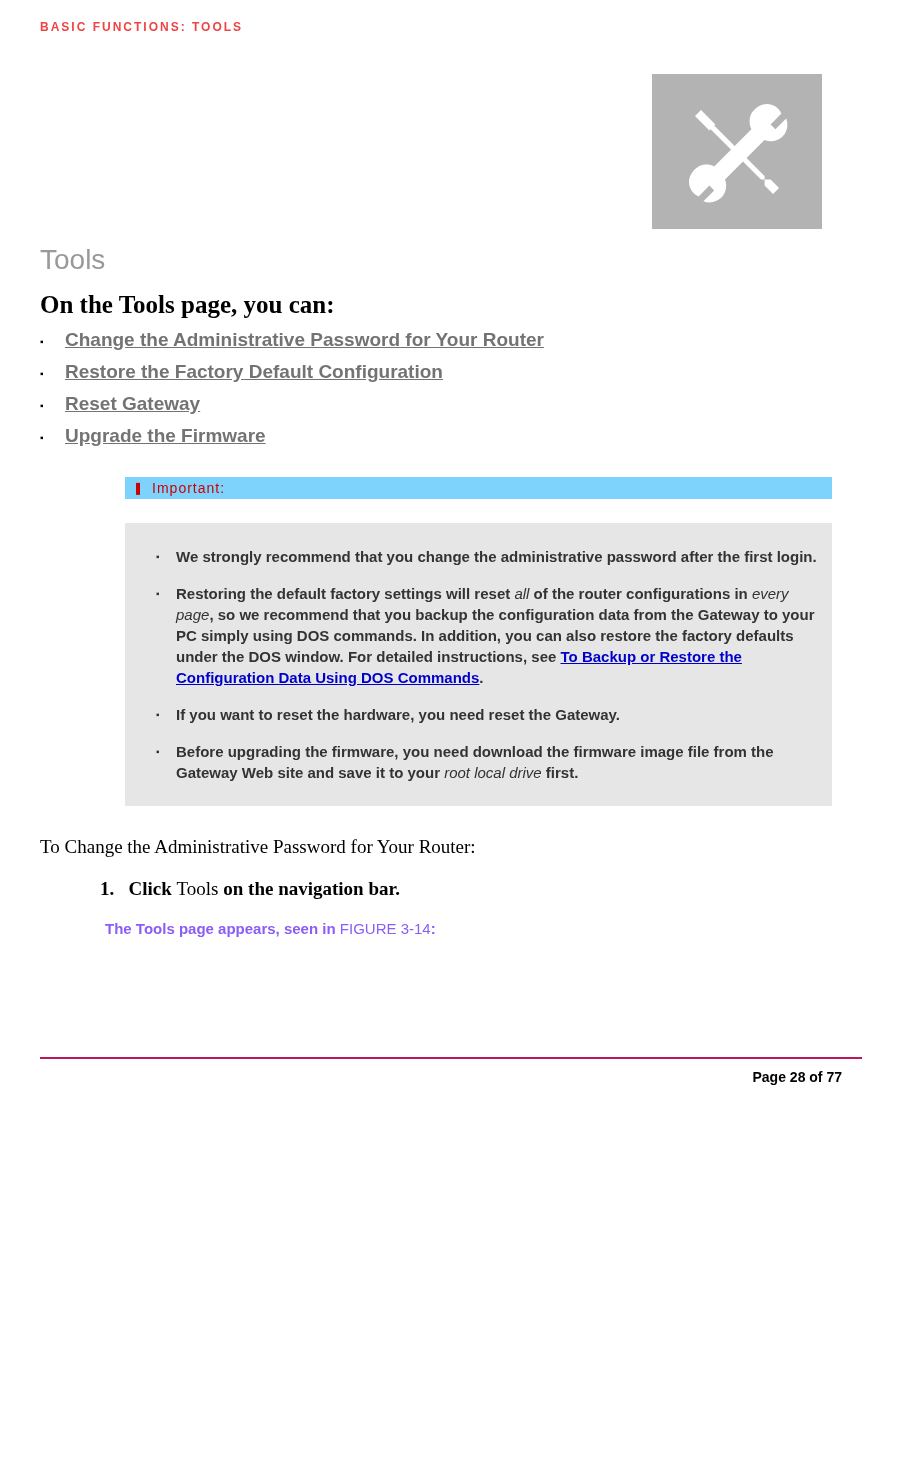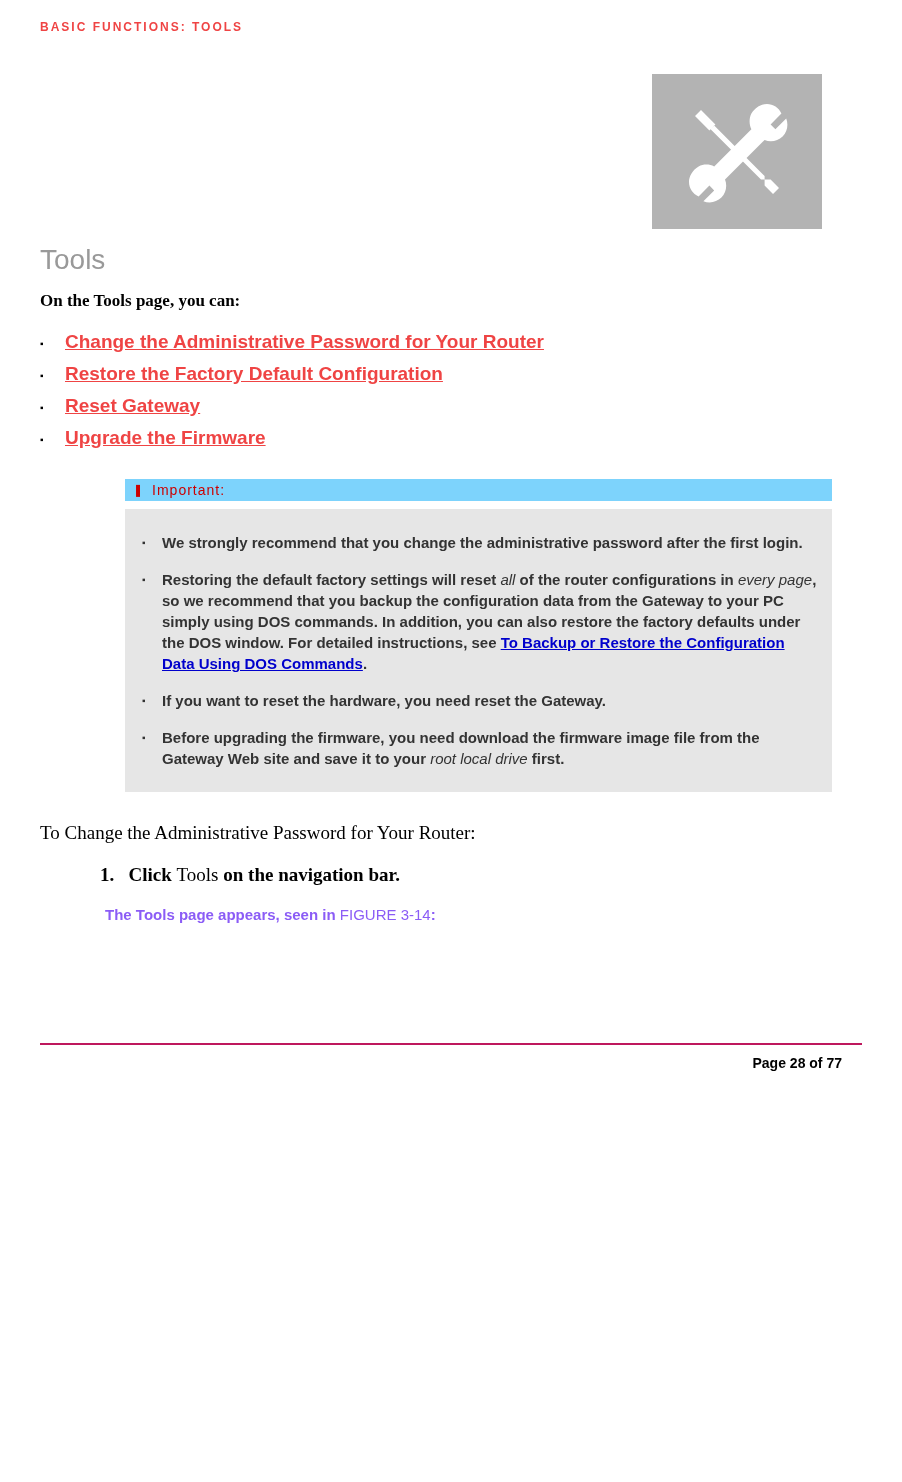--- a/index.html
+++ b/index.html
@@ -37,23 +37,23 @@
       height: 120px;
     }
     .section-title {
       font-family: Verdana, Arial, sans-serif;
       font-size: 28px;
       color: #999;
       margin-bottom: 15px;
     }
     .intro-text {
       font-family: 'Times New Roman', serif;
-      font-size: 17px;
-      font-weight: bold;
-      margin-bottom: 15px;
+      font-size: 25px;
+      font-weight: bold;
+      margin-bottom: 5px;
     }
     .main-links {
       list-style: none;
       margin-bottom: 25px;
     }
     .main-links li {
       font-family: Arial, Helvetica, sans-serif;
       font-size: 19px;
       font-weight: bold;
       padding: 5px 0;
@@ -62,21 +62,21 @@
     }
     .main-links li::before {
       content: "▪";
       position: absolute;
       left: 0;
       color: #000;
       font-size: 10px;
       top: 12px;
     }
     .main-links a {
-      color: #ef4444;
+      color: #737373;
       text-decoration: underline;
     }
     .important-box {
       margin-left: 85px;
       margin-right: 30px;
       margin-bottom: 30px;
     }
     .important-header {
       background: #7dd3fc;
       padding: 3px 8px;
@@ -87,22 +87,22 @@
       display: flex;
       align-items: center;
       gap: 8px;
     }
     .important-header::before {
       content: "❚";
       font-size: 12px;
     }
     .important-body {
       background: #e6e6e6;
-      padding: 15px 15px 15px 15px;
-      margin-top: 8px;
+      padding: 15px 15px 15px 29px;
+      margin-top: 24px;
     }
     .important-list {
       list-style: none;
     }
     .important-list li {
       font-family: Verdana, Arial, sans-serif;
       font-size: 15px;
       font-weight: bold;
       color: #333;
       padding: 8px 0 8px 22px;

